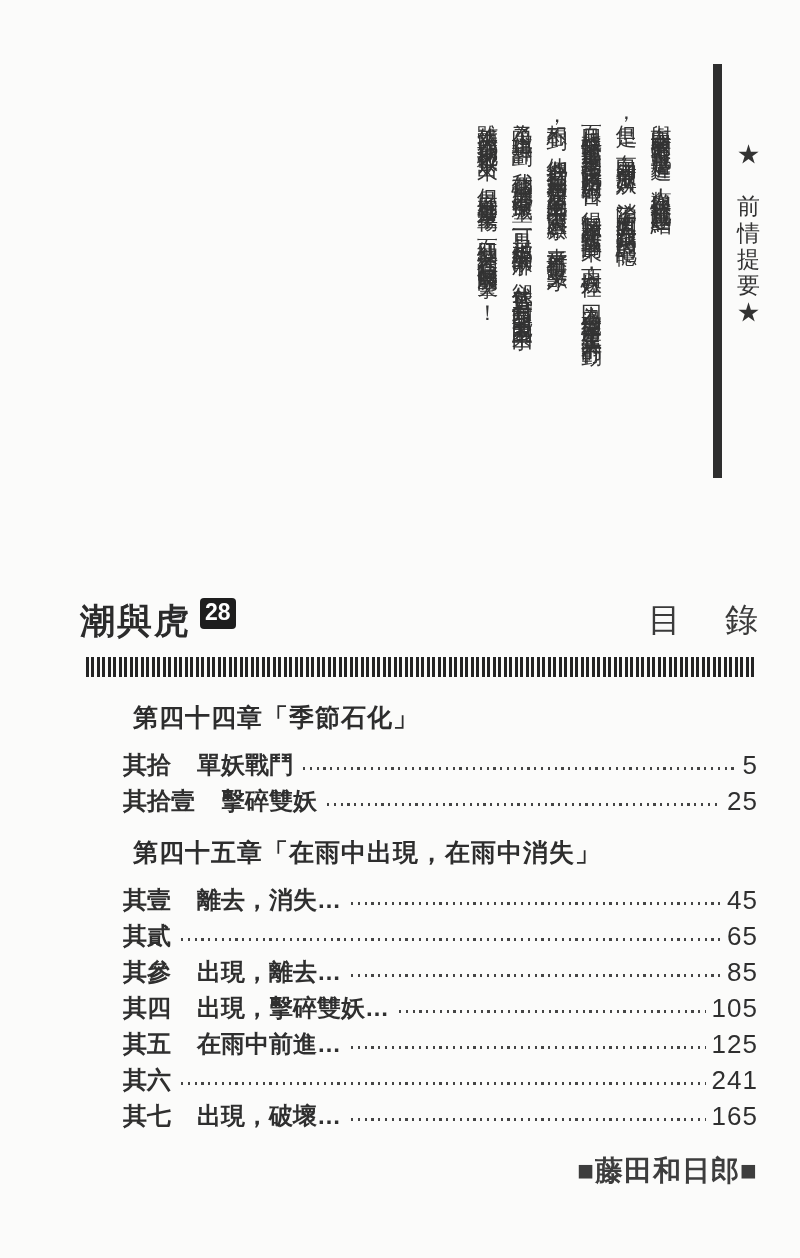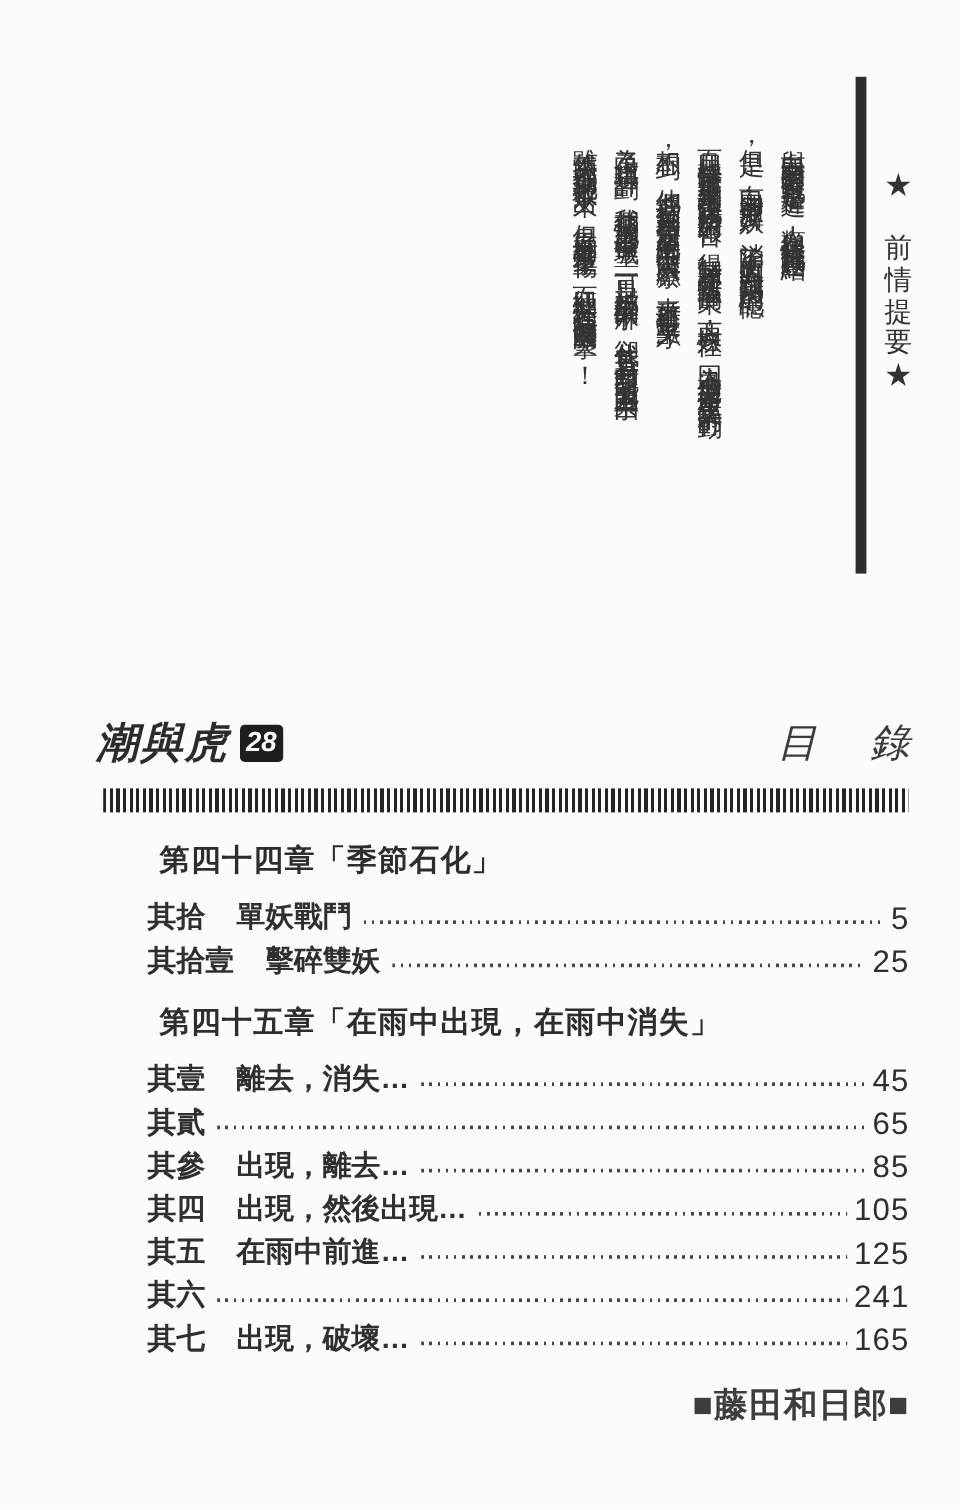--- a/index.html
+++ b/index.html
@@ -32,21 +32,21 @@
     writing-mode:vertical-rl;text-orientation:upright;
     font-family:"Liberation Serif","DejaVu Serif",serif;
     font-size:21px;line-height:34.7px;letter-spacing:3px;
     color:#333;
   }
   .recap-text p{margin:0;padding:0;text-indent:24px;}
 
   
   .title-row{
     position:absolute;top:598px;left:80px;right:42px;height:42px;
-    display:flex;align-items:center;font-style:italic;
+    display:flex;align-items:flex-start;
   }
   .series-title{
     font-size:35px;font-weight:700;letter-spacing:2px;color:#2b2b2b;
   }
   .volume-badge{
     margin-left:9px;
     background:#1e1e1e;color:#fefefe;
     font-size:23px;font-weight:700;
     padding:1px 5px 4px;border-radius:4px;line-height:26px;
   }
@@ -162,21 +162,21 @@
 
     <div class="entry">
       <span class="label">其參</span>
       <span class="etitle">出現，離去…</span>
       <span class="leader"></span>
       <span class="pagenum">85</span>
     </div>
 
     <div class="entry">
       <span class="label">其四</span>
-      <span class="etitle">出現，然後出現…</span>
+      <span class="etitle">出現，擊碎雙妖…</span>
       <span class="leader"></span>
       <span class="pagenum">105</span>
     </div>
 
     <div class="entry">
       <span class="label">其五</span>
       <span class="etitle">在雨中前進…</span>
       <span class="leader"></span>
       <span class="pagenum">125</span>
     </div>

